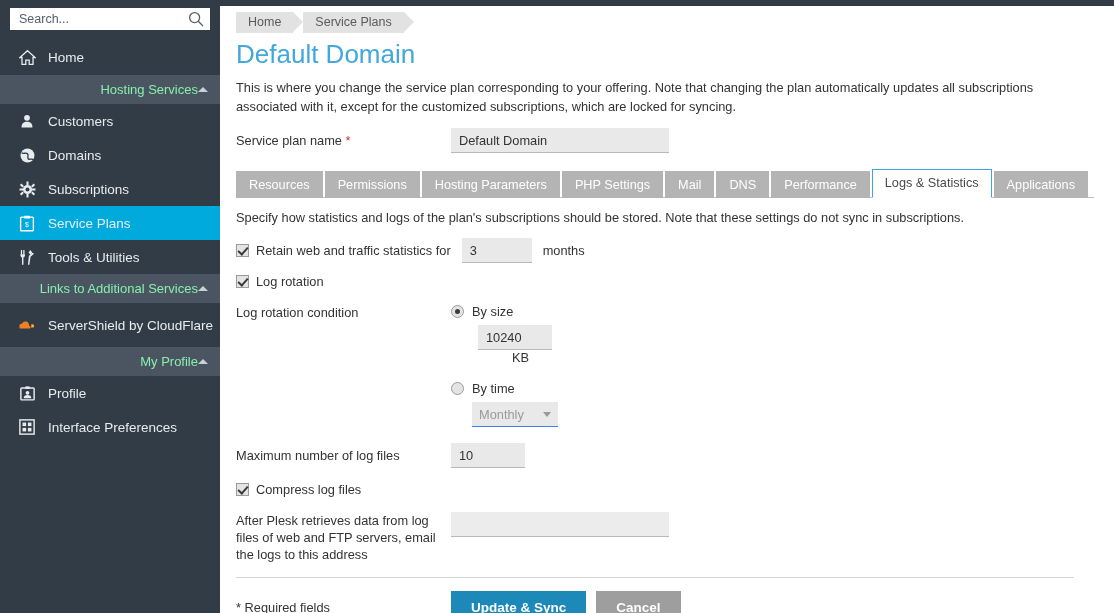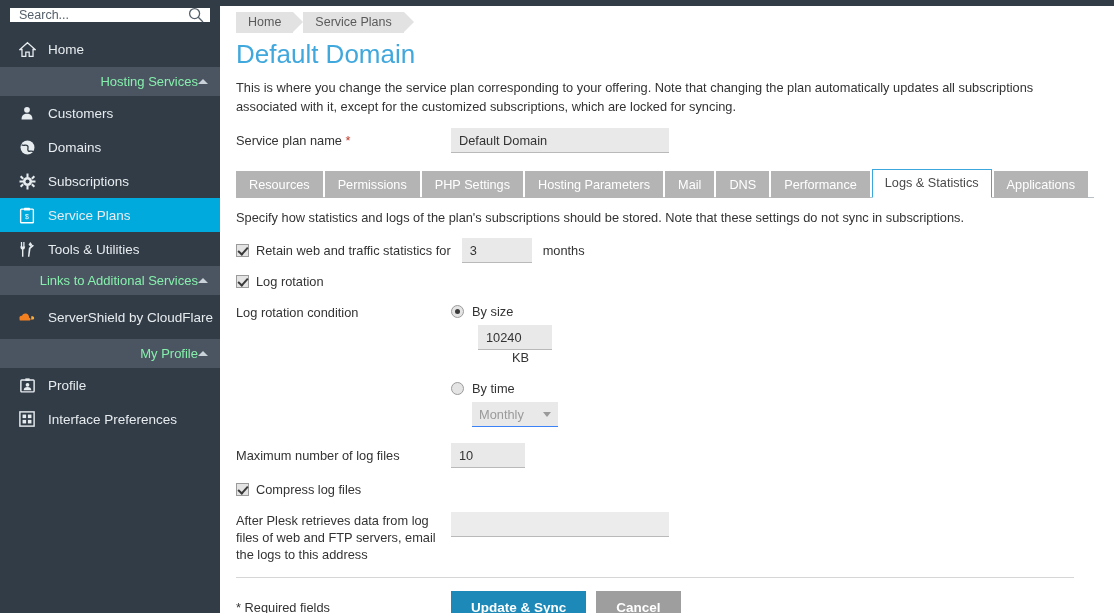--- a/index.html
+++ b/index.html
@@ -18,21 +18,21 @@
   #sidebar {
     width: 220px; height: 613px;
     background: #323c47;
     flex: 0 0 220px;
     position: relative;
   }
   .search-wrap { padding: 8px 10px 9px 10px; }
   .search-box {
     display: flex; align-items: center;
     background: #ffffff;
-    height: 14px;
+    height: 22px;
     padding: 0 6px 0 9px;
   }
   .search-box input {
     border: none; outline: none; background: transparent;
     font-family: "Liberation Sans", sans-serif;
     font-size: 12.5px; color: #444;
     flex: 1 1 auto; height: 24px; padding: 0;
   }
   .search-box input::placeholder { color: #55606a; opacity: 1; }
   .search-ico { width: 16px; height: 16px; flex: 0 0 16px; }
@@ -433,22 +433,22 @@
         <div class="lbl-col">
           <span>Service plan name</span>
           <span class="req">*</span>
         </div>
         <input class="inp wide" type="text" value="Default Domain" style="">
       </div>
 
       <div class="tabs">
         <div class="tab">Resources</div>
         <div class="tab">Permissions</div>
+        <div class="tab">Hosting Parameters</div>
         <div class="tab">PHP Settings</div>
-        <div class="tab">Hosting Parameters</div>
         <div class="tab">Mail</div>
         <div class="tab">DNS</div>
         <div class="tab">Performance</div>
         <div class="tab active">Logs &amp; Statistics</div>
         <div class="tab">Applications</div>
       </div>
 
       <div class="helper">Specify how statistics and logs of the plan's subscriptions should be stored. Note that these settings do not sync in subscriptions.</div>
 
       <div class="cbrow" style="margin-bottom:11px;">

